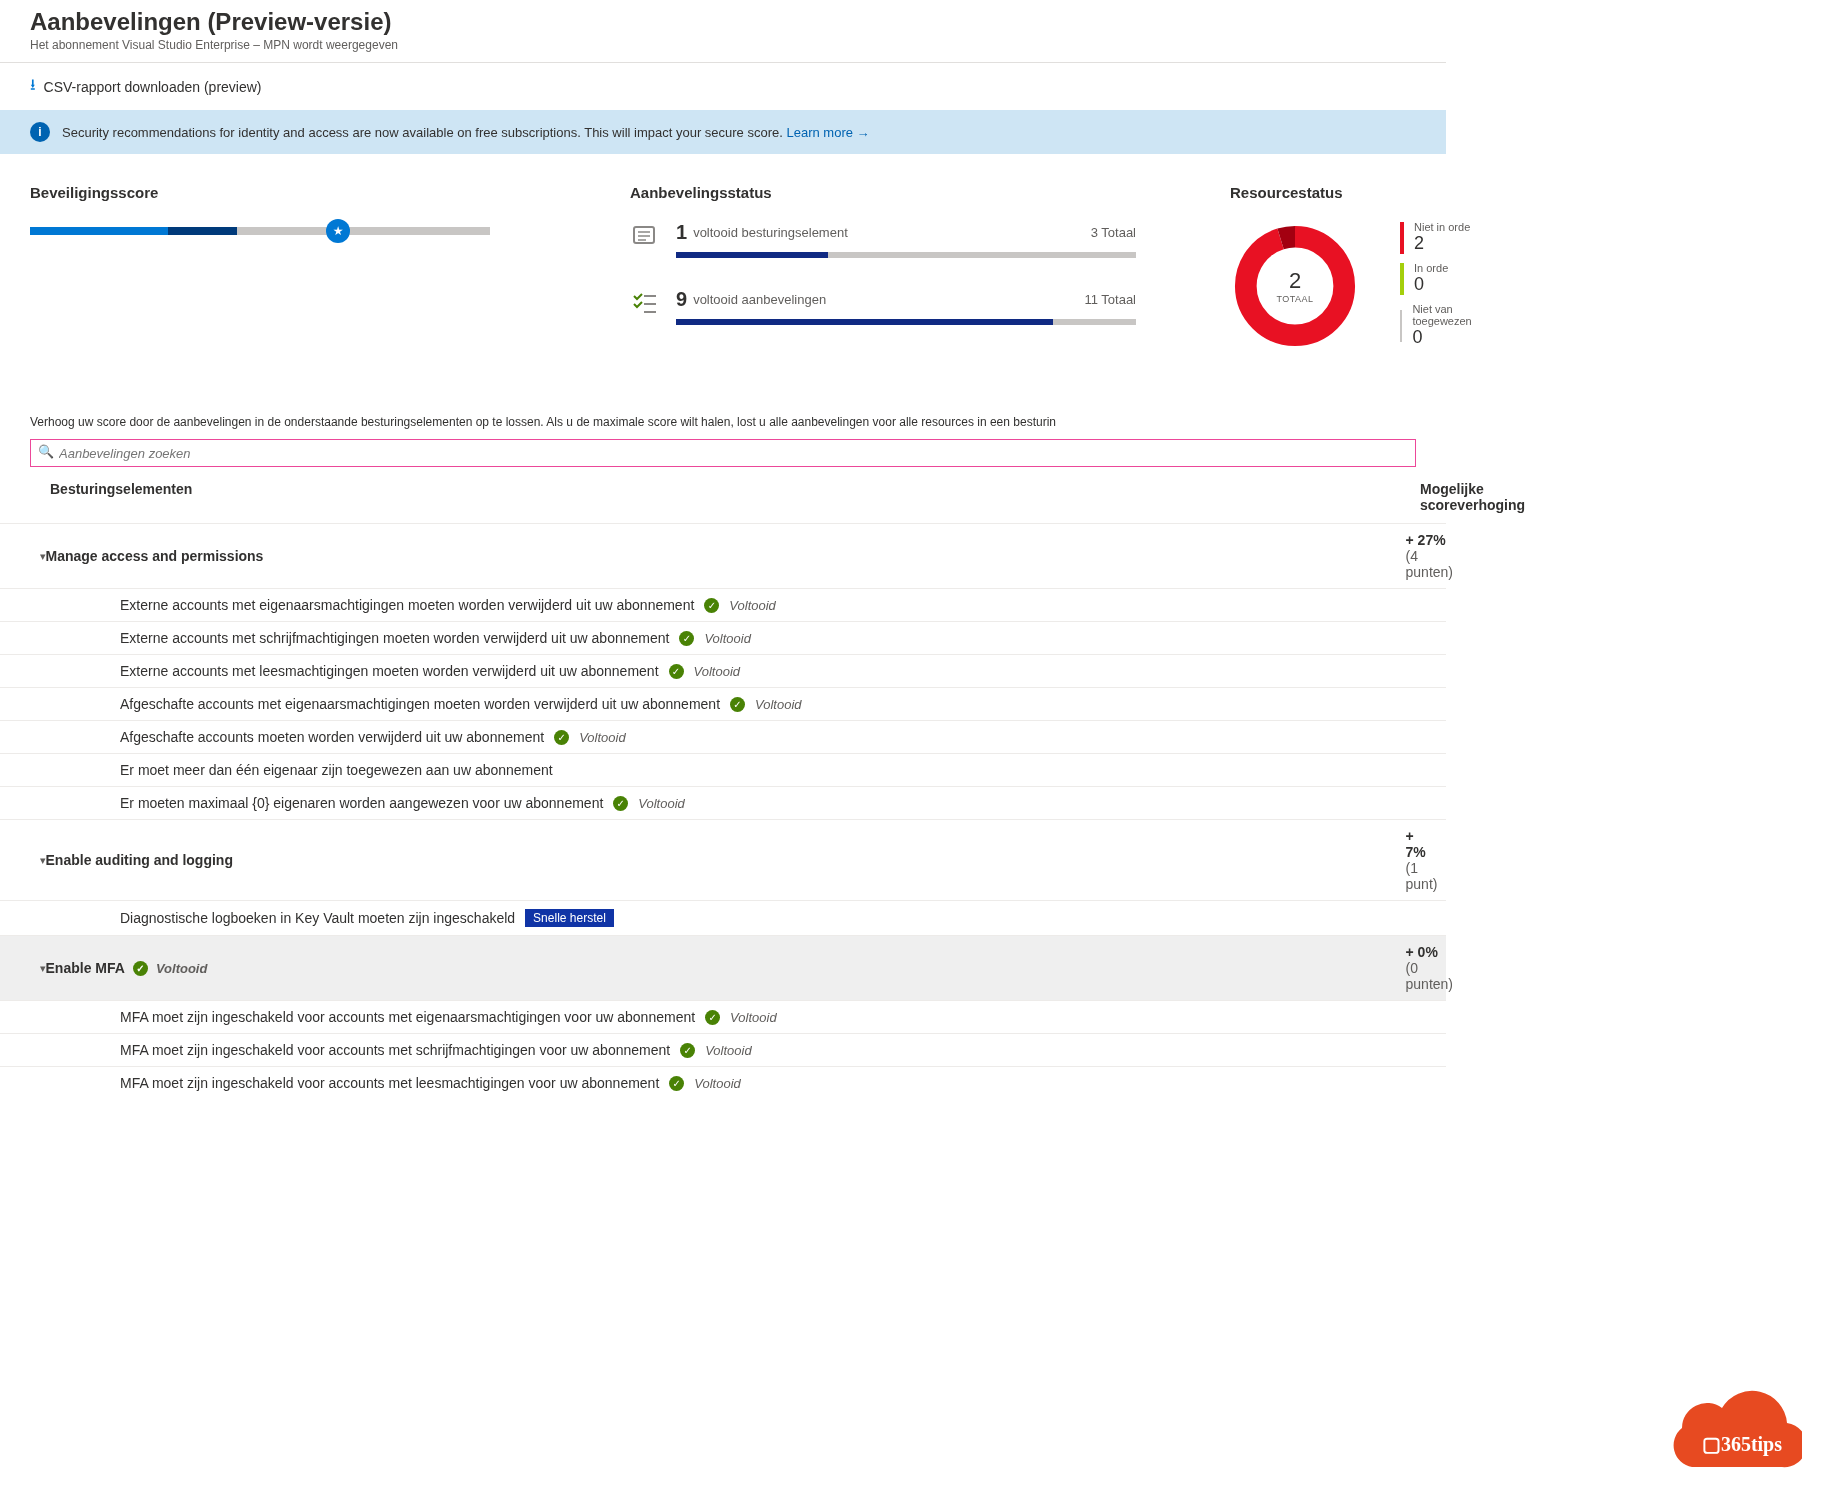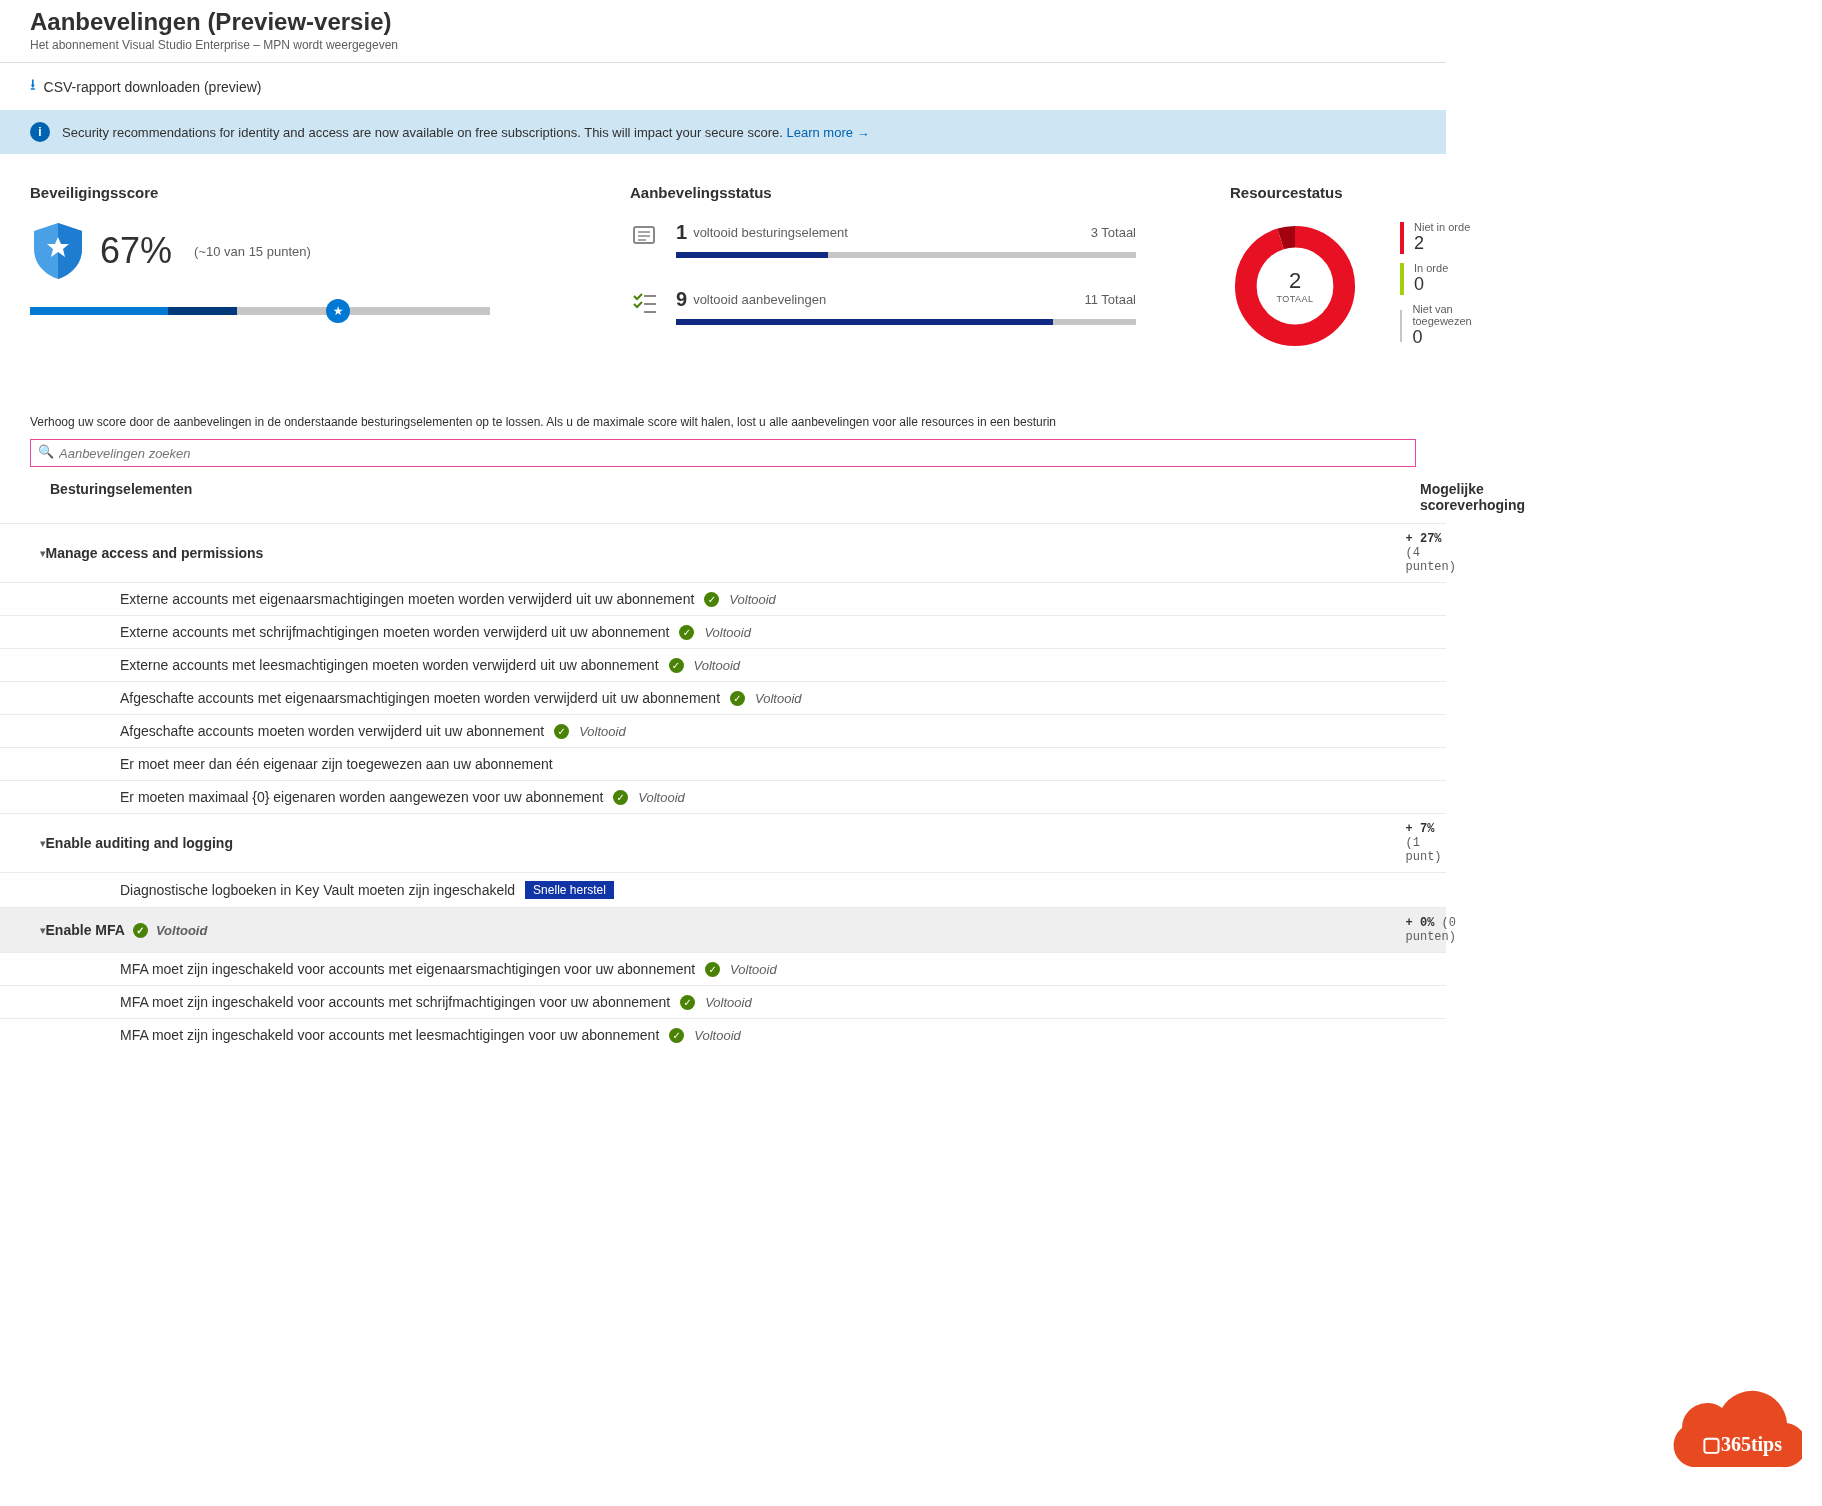--- a/index.html
+++ b/index.html
@@ -56,21 +56,21 @@
   .search-wrap { margin: 0 30px; position: relative; }
   .search-wrap .sicon { position: absolute; left: 8px; top: 5px; color: #605e5c; font-size: 13px; }
   .search-wrap input { width: 100%; border: 1px solid #ec4899; padding: 4px 8px 4px 28px; font-size: 13px; height: 28px; font-style: italic; color: #605e5c; }
   .list-head { display: flex; padding: 14px 30px 10px 50px; font-weight: 600; font-size: 14px; }
   .col-name { flex: 0 0 1370px; }
   .col-score { }
   .ctrl-row { display: flex; align-items: center; padding: 8px 30px 8px 40px; border-top: 1px solid #edebe9; cursor: pointer; }
   .ctrl-row.sel { background: #efefef; }
   .ctrl-row .chev { width: 18px; font-size: 11px; color: #605e5c; }
   .ctrl-row .name { font-weight: 600; font-size: 14px; flex: 0 0 1360px; display: flex; align-items: center; gap: 8px; }
-  .ctrl-row .scoreinc { font-size: 12px; font-family: Liberation Mono, monospace; }
+  .ctrl-row .scoreinc { font-size: 14px; }
   .ctrl-row .scoreinc b { font-weight: 600; }
   .ctrl-row .scoreinc span { color: #605e5c; }
   .rec-row { display: flex; align-items: center; padding: 8px 30px 8px 120px; border-top: 1px solid #edebe9; cursor: pointer; gap: 10px; }
   .rec-row .rname { font-size: 14px; }
   .check { width: 15px; height: 15px; border-radius: 50%; background: #498205; color: #fff; display: inline-flex; align-items: center; justify-content: center; font-size: 10px; flex-shrink: 0; }
   .completed { font-style: italic; color: #605e5c; font-size: 13px; }
   .quickfix { background: #1034a6; color: #fff; font-size: 12px; padding: 2px 8px; }
   
   .watermark { position: fixed; right: 20px; bottom: 20px; }
   .watermark svg { width: 170px; height: 110px; }
@@ -94,31 +94,20 @@
     <div class="msg">
       <span>Security recommendations for identity and access are now available on free subscriptions. This will impact your secure score. </span>
       <span class="learn">Learn more →</span>
     </div>
   </div>
 
   <div class="dash">
 
     <div class="card score-card">
       <h3>Beveiligingsscore</h3>
-      <div class="score-row">
-        <div class="shield">
-          <svg viewBox="0 0 56 60">
-            <path d="M28 2 L52 10 L52 28 C52 44 40 54 28 58 C16 54 4 44 4 28 L4 10 Z" fill="#4aa0e6"></path>
-            <path d="M28 2 L52 10 L52 28 C52 44 40 54 28 58 L28 2 Z" fill="#1f7dd1"></path>
-            <polygon points="28,16 31,23 39,23 33,28 35,36 28,31 21,36 23,28 17,23 25,23" fill="#fff"></polygon>
-          </svg>
-        </div>
-        <span class="score-pct">67%</span>
-        <span class="score-sub">(~10 van 15 punten)</span>
-      </div>
       <div class="score-bar-wrap">
         <div class="score-bar-fill-dark" id="sc-fill-d" style="width: 45%;"></div>
         <div class="score-bar-fill" id="sc-fill" style="width: 30%;"></div>
         <div class="score-bar-knob" id="sc-knob" style="left: calc(67% - 12px);">★</div>
       </div>
     </div>
 
     <div class="card status-card">
       <h3>Aanbevelingsstatus</h3>
       <div id="status-rows">

